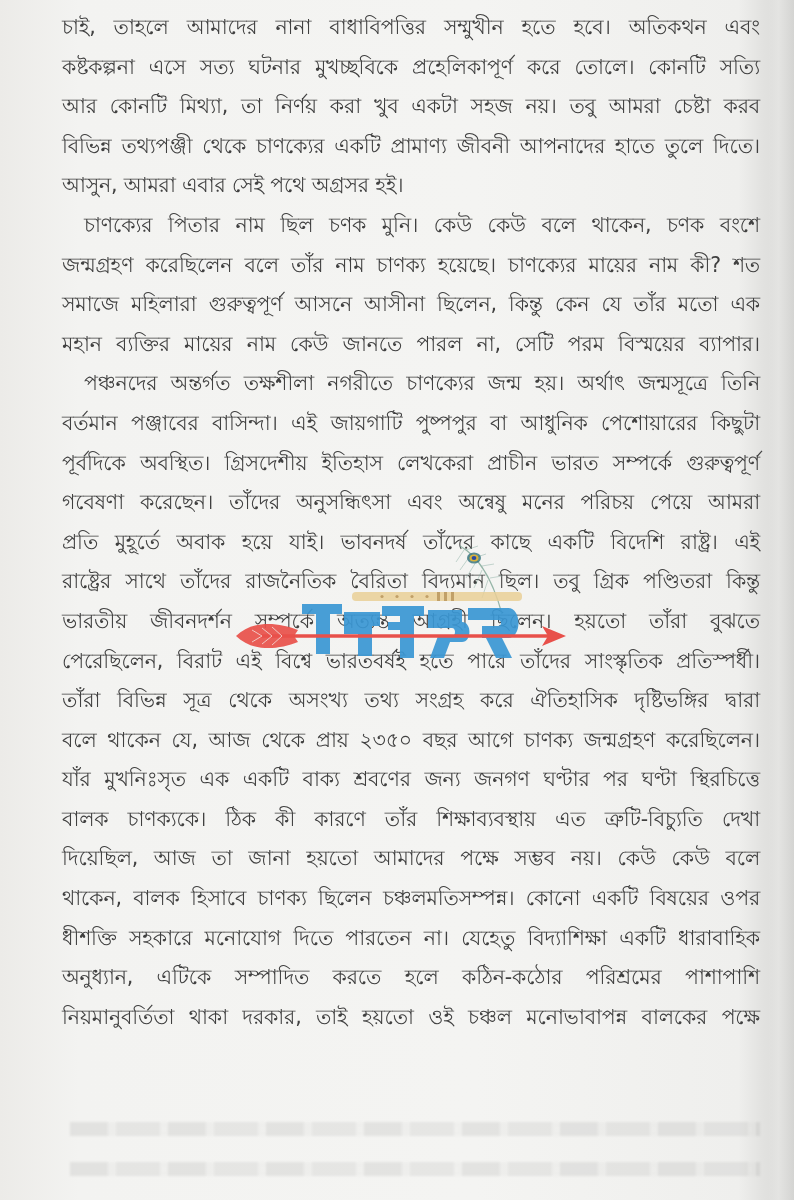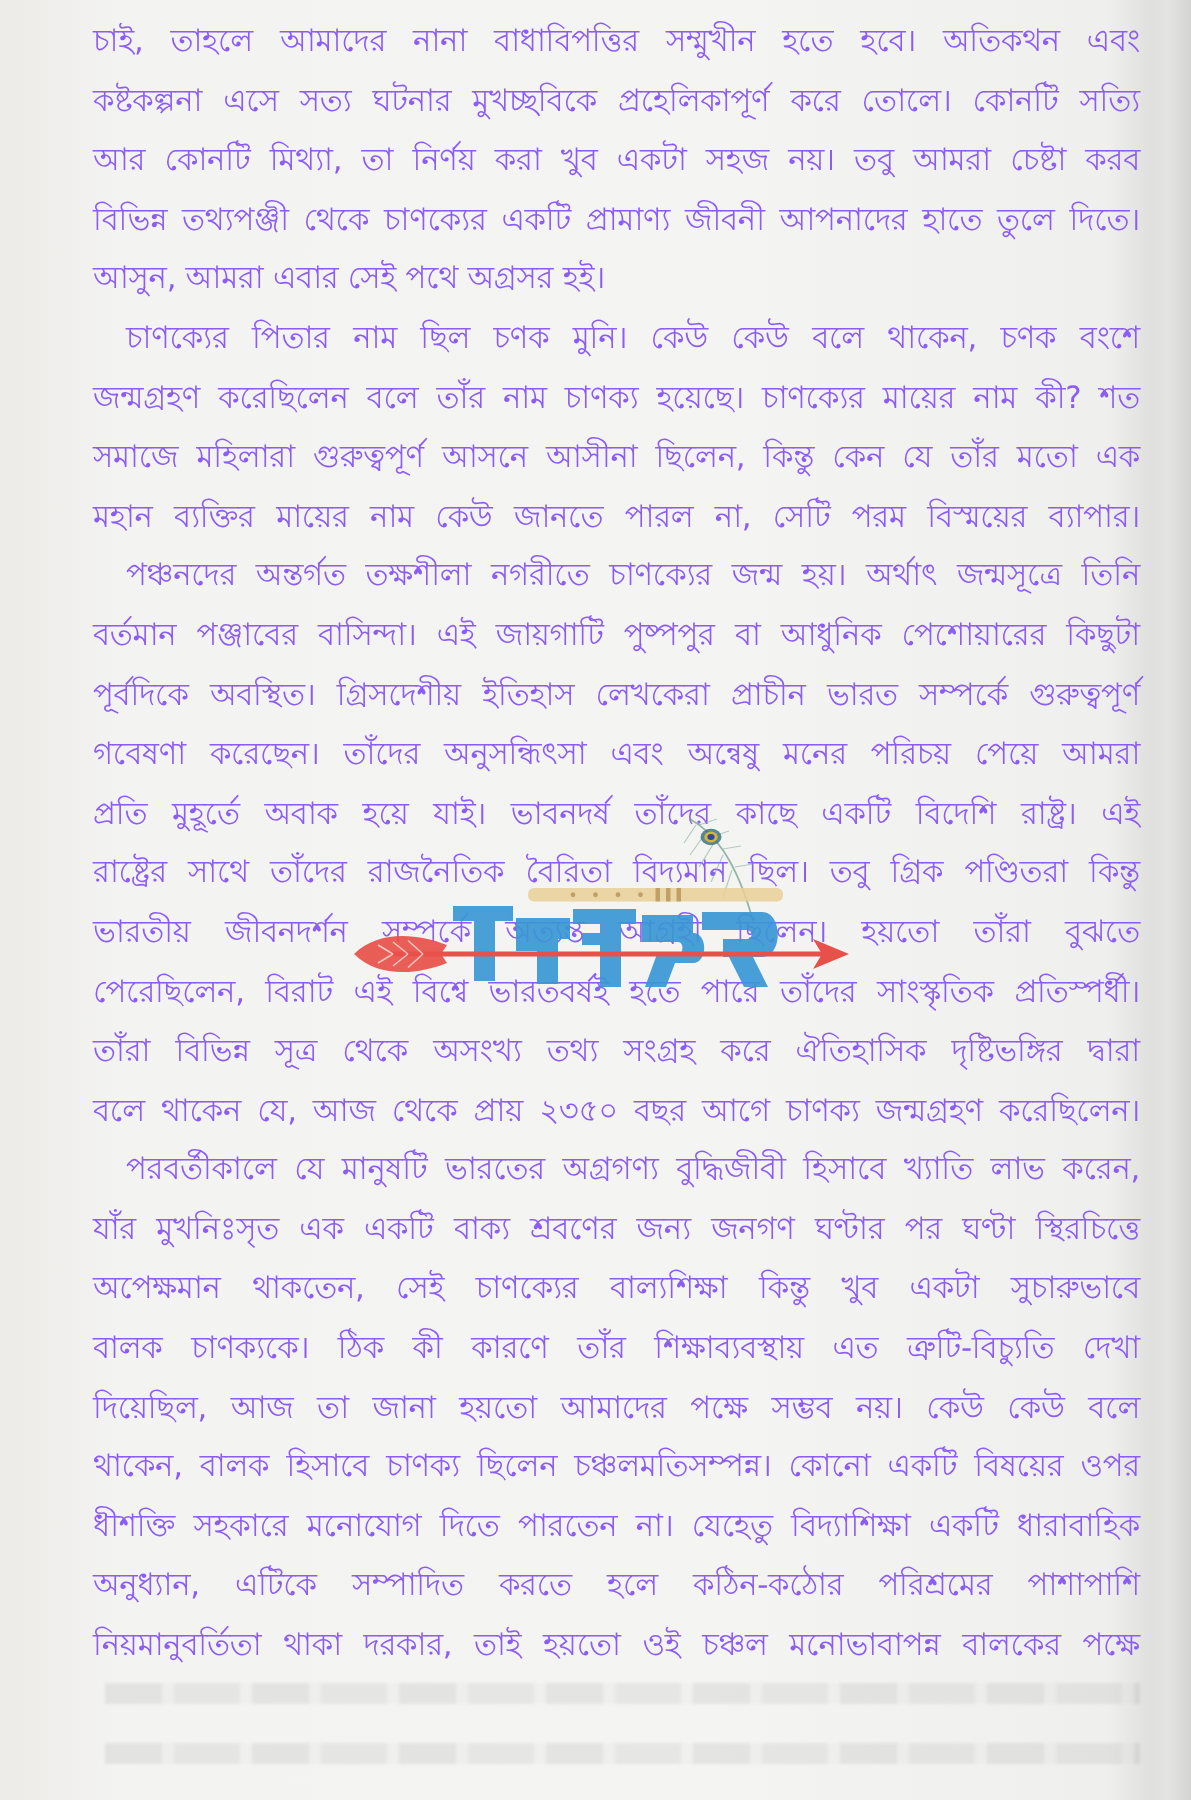--- a/index.html
+++ b/index.html
@@ -26,21 +26,21 @@
       position: absolute;
       left: 62px;
       top: 8px;
       width: 698px;
     }
     .line {
       display: block;
       height: 39.6px;
       line-height: 39.6px;
       font-size: 20.5px;
-      color: #8b5cf6;
+      color: #404040;
       white-space: nowrap;
       text-align: justify;
       text-align-last: justify;
       letter-spacing: -0.2px;
     }
     .line.indent {
       padding-left: 22px;
     }
     .line.last {
       text-align-last: left;
@@ -88,23 +88,21 @@
     <span class="line indent">পঞ্চনদের অন্তর্গত তক্ষশীলা নগরীতে চাণক্যের জন্ম হয়। অর্থাৎ জন্মসূত্রে তিনি</span>
     <span class="line">বর্তমান পঞ্জাবের বাসিন্দা। এই জায়গাটি পুষ্পপুর বা আধুনিক পেশোয়ারের কিছুটা</span>
     <span class="line">পূর্বদিকে অবস্থিত। গ্রিসদেশীয় ইতিহাস লেখকেরা প্রাচীন ভারত সম্পর্কে গুরুত্বপূর্ণ</span>
     <span class="line">গবেষণা করেছেন। তাঁদের অনুসন্ধিৎসা এবং অন্বেষু মনের পরিচয় পেয়ে আমরা</span>
     <span class="line">প্রতি মুহূর্তে অবাক হয়ে যাই। ভাবনদর্ষ তাঁদের কাছে একটি বিদেশি রাষ্ট্র। এই</span>
     <span class="line">রাষ্ট্রের সাথে তাঁদের রাজনৈতিক বৈরিতা বিদ্যমান ছিল। তবু গ্রিক পণ্ডিতরা কিন্তু</span>
     <span class="line">ভারতীয় জীবনদর্শন সম্পর্কে অত্যন্ত আগ্রহী ছিলেন। হয়তো তাঁরা বুঝতে</span>
     <span class="line">পেরেছিলেন, বিরাট এই বিশ্বে ভারতবর্ষই হতে পারে তাঁদের সাংস্কৃতিক প্রতিস্পর্ধী।</span>
     <span class="line">তাঁরা বিভিন্ন সূত্র থেকে অসংখ্য তথ্য সংগ্রহ করে ঐতিহাসিক দৃষ্টিভঙ্গির দ্বারা</span>
     <span class="line">বলে থাকেন যে, আজ থেকে প্রায় ২৩৫০ বছর আগে চাণক্য জন্মগ্রহণ করেছিলেন।</span>
-    <span class="line indent">পরবর্তীকালে যে মানুষটি ভারতের অগ্রগণ্য বুদ্ধিজীবী হিসাবে খ্যাতি লাভ করেন,</span>
     <span class="line">যাঁর মুখনিঃসৃত এক একটি বাক্য শ্রবণের জন্য জনগণ ঘণ্টার পর ঘণ্টা স্থিরচিত্তে</span>
-    <span class="line">অপেক্ষমান থাকতেন, সেই চাণক্যের বাল্যশিক্ষা কিন্তু খুব একটা সুচারুভাবে</span>
     <span class="line">বালক চাণক্যকে। ঠিক কী কারণে তাঁর শিক্ষাব্যবস্থায় এত ত্রুটি-বিচ্যুতি দেখা</span>
     <span class="line">দিয়েছিল, আজ তা জানা হয়তো আমাদের পক্ষে সম্ভব নয়। কেউ কেউ বলে</span>
     <span class="line">থাকেন, বালক হিসাবে চাণক্য ছিলেন চঞ্চলমতিসম্পন্ন। কোনো একটি বিষয়ের ওপর</span>
     <span class="line">ধীশক্তি সহকারে মনোযোগ দিতে পারতেন না। যেহেতু বিদ্যাশিক্ষা একটি ধারাবাহিক</span>
     <span class="line">অনুধ্যান, এটিকে সম্পাদিত করতে হলে কঠিন-কঠোর পরিশ্রমের পাশাপাশি</span>
     <span class="line">নিয়মানুবর্তিতা থাকা দরকার, তাই হয়তো ওই চঞ্চল মনোভাবাপন্ন বালকের পক্ষে</span>
   </div>
 
 <div class="bleed" style="top:1122px;"></div>
 <div class="bleed" style="top:1162px;"></div>

